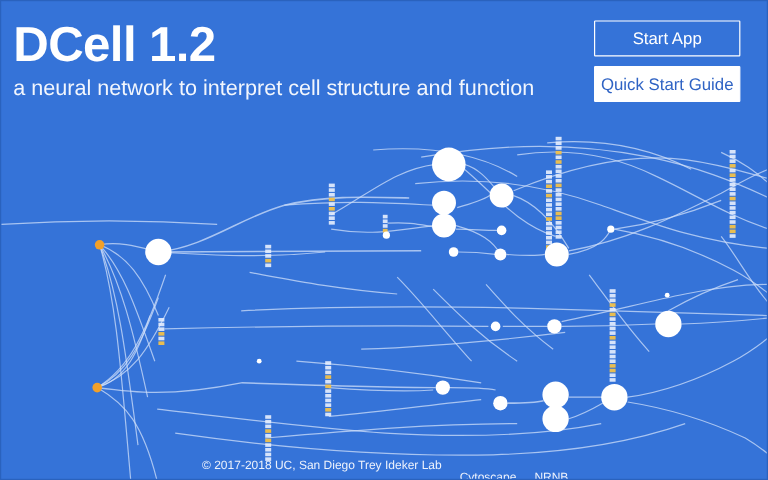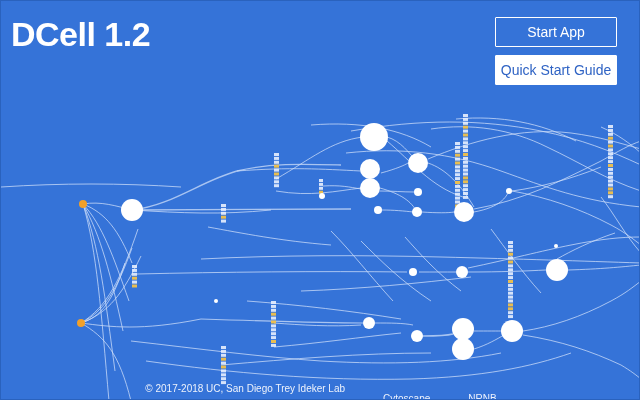--- a/index.html
+++ b/index.html
@@ -31,21 +31,21 @@
     inset: 0;
     width: 640px;
     height: 400px;
   }
 
   
   .title {
     position: absolute;
     left: 10px;
     top: 16px;
-    font-size: 34px;
+    font-size: 41px;
     font-weight: bold;
     color: #ffffff;
     letter-spacing: -0.5px;
     line-height: 1;
     white-space: nowrap;
   }
   .subtitle {
     position: absolute;
     left: 10px;
     top: 63px;
@@ -88,21 +88,21 @@
   
   .footer {
     position: absolute;
     left: 0;
     right: 0;
     bottom: 6px;
     height: 14px;
     display: flex;
     justify-content: center;
     align-items: center;
-    gap: 38px;
+    gap: 15px;
     font-size: 10px;
     color: #eaf0fb;
     white-space: nowrap;
   }
   .footer .copyright { color: #edf2fc; }
   .footer .flink { color: #edf2fc; cursor: pointer; margin-top: 20px; }
 
   
   .edge { fill: none; stroke: #cfdffa; stroke-opacity: 0.75; }
   .bar-cell { stroke: none; }
@@ -365,20 +365,21 @@
       </g>
     <g id="seed-group">
         <circle cx="82" cy="203" r="4" fill="#f2a029"></circle>
         <circle cx="80" cy="322" r="4" fill="#f2a029"></circle>
       </g>
   </svg>
 
   <div id="content-layer">
 
     <div class="title">DCell 1.2</div>
+    <div class="subtitle">a neural network to interpret cell structure and function</div>
 
     <div class="btn btn-outline">Start App</div>
     <div class="btn btn-solid">Quick Start Guide</div>
 
     <div class="footer">
       <span class="copyright">© 2017-2018 UC, San Diego Trey Ideker Lab</span>
       <span class="flink">Cytoscape</span>
       <span class="flink">NRNB</span>
     </div>
 

